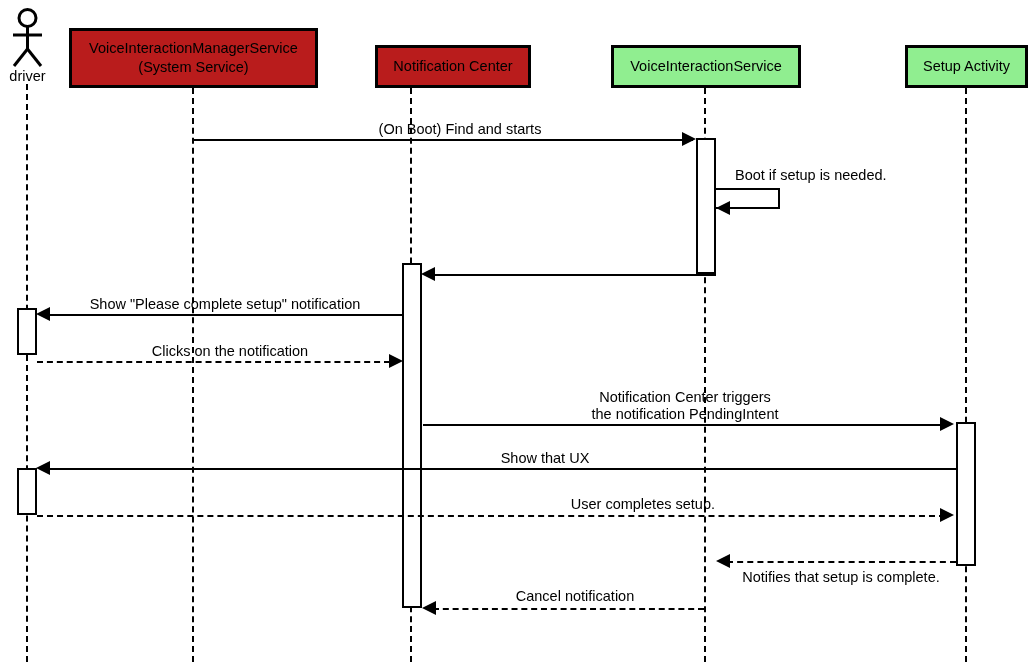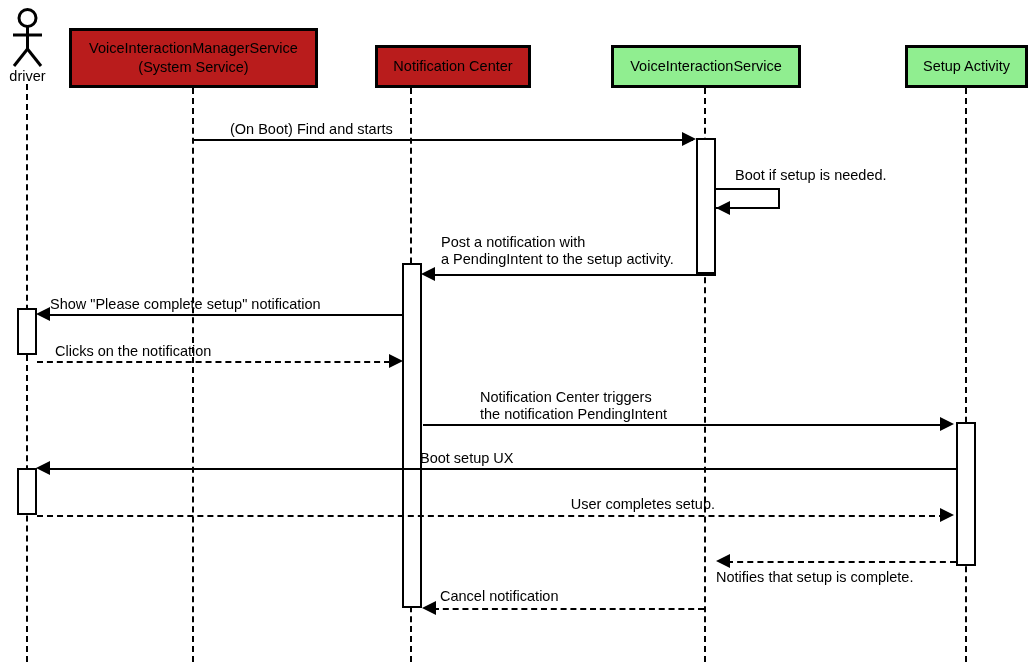--- a/index.html
+++ b/index.html
@@ -83,21 +83,21 @@
   }
   .arrow-head.left {
     border-right: 14px solid #000000;
   }
   .msg-label {
     position: absolute;
     font-size: 14.5px;
     line-height: 1.18;
     color: #000000;
     white-space: pre-line;
-    text-align: left;
+    text-align: center;
   }
   .msg-label.left-align { text-align: left; }
 
   
   .self-msg-box {
     position: absolute;
     box-sizing: border-box;
     border-top: 2px solid #000000;
     border-right: 2px solid #000000;
     border-bottom: 2px solid #000000;
@@ -144,39 +144,37 @@
   <div class="activation" style="left:17px; top:468px; height:47px;"></div>
 
   <div class="msg-label" style="left:230px; top:121px; width:460px;">(On Boot) Find and starts</div>
   <div class="msg-line" style="left:193px; top:139px; width:500px;"></div>
   <div class="arrow-head right" style="left:682px; top:132px;"></div>
 
   <div class="msg-label left-align" style="left:735px; top:167px; width:300px;">Boot if setup is needed.</div>
   <div class="self-msg-box" style="left:716px; top:188px; width:64px; height:21px;"></div>
   <div class="arrow-head left" style="left:716px; top:201px;"></div>
 
-  <div class="msg-label left-align" style="left:441px; top:234px; width:330px;">Post a notification with
-a PendingIntent to the setup activity.</div>
   <div class="msg-line" style="left:432px; top:274px; width:284px;"></div>
   <div class="arrow-head left" style="left:421px; top:267px;"></div>
 
   <div class="msg-label" style="left:50px; top:296px; width:350px;">Show "Please complete setup" notification</div>
   <div class="msg-line" style="left:47px; top:314px; width:356px;"></div>
   <div class="arrow-head left" style="left:36px; top:307px;"></div>
 
   <div class="msg-label" style="left:55px; top:343px; width:350px;">Clicks on the notification</div>
   <div class="msg-line dashed" style="left:37px; top:361px; width:353px;"></div>
   <div class="arrow-head right" style="left:389px; top:354px;"></div>
 
   <div class="msg-label" style="left:480px; top:389px; width:410px;">Notification Center triggers
 the notification PendingIntent</div>
   <div class="msg-line" style="left:423px; top:424px; width:524px;"></div>
   <div class="arrow-head right" style="left:940px; top:417px;"></div>
 
-  <div class="msg-label" style="left:420px; top:450px; width:250px;">Boot setup UX</div>
+  <div class="msg-label" style="left:420px; top:450px; width:250px;">Show that UX</div>
   <div class="msg-line" style="left:47px; top:468px; width:910px;"></div>
   <div class="arrow-head left" style="left:36px; top:461px;"></div>
 
   <div class="msg-label left-align" style="left:415px; top:496px; width:300px;text-align:right;">User completes setup.</div>
   <div class="msg-line dashed" style="left:37px; top:515px; width:908px;"></div>
   <div class="arrow-head right" style="left:940px; top:508px;"></div>
 
   <div class="msg-label" style="left:716px; top:569px; width:250px;">Notifies that setup is complete.</div>
   <div class="msg-line dashed" style="left:727px; top:561px; width:229px;"></div>
   <div class="arrow-head left" style="left:716px; top:554px;"></div>

